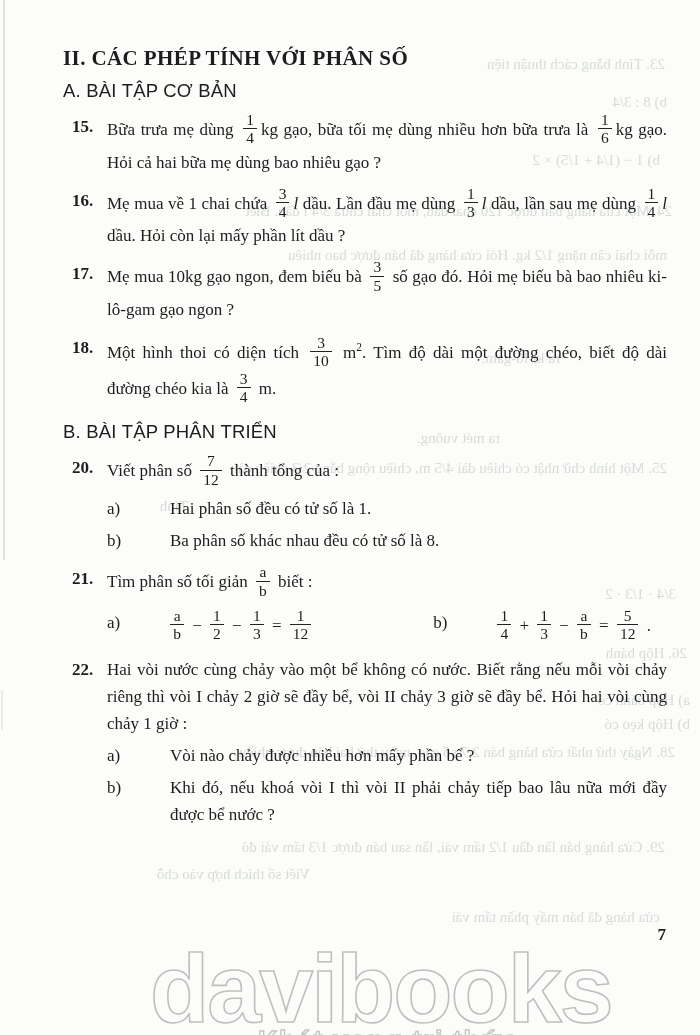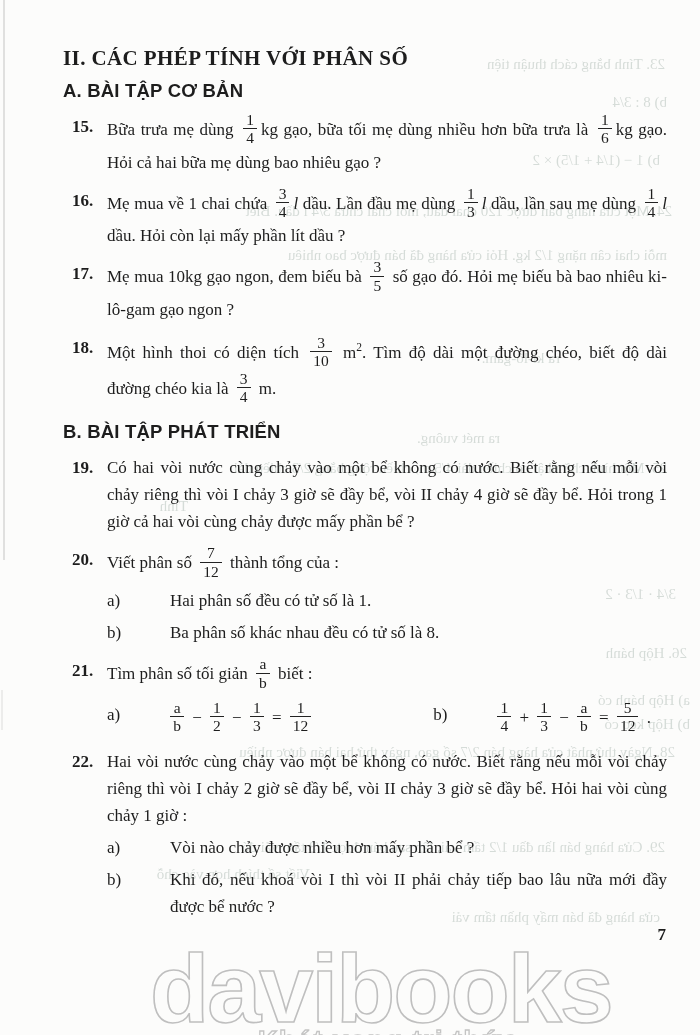--- a/index.html
+++ b/index.html
@@ -8,21 +8,21 @@
     background:#fcfcfb;
     font-family:"Liberation Serif","DejaVu Serif",serif;
     color:#1d1d1d;
   }
   .scan-edge{position:absolute;left:3px;top:0;width:2px;height:560px;background:#c9c9c9;opacity:.55;}
   .scan-edge2{position:absolute;left:1px;top:690px;width:2px;height:40px;background:#dcdcdc;opacity:.5;}
 
   .content{position:absolute;left:63px;top:46px;width:604px;}
 
   .doc-title{font-size:21px;font-weight:bold;letter-spacing:.4px;}
-  .sec-head{font-family:"Liberation Sans","DejaVu Sans",sans-serif;font-size:18.5px;font-weight:bold;margin-top:9px;letter-spacing:.2px;}
+  .sec-head{font-family:"Liberation Sans","DejaVu Sans",sans-serif;font-size:18.5px;font-weight:normal;margin-top:9px;letter-spacing:.2px;}
   #sec-b-head{margin-top:14px;}
 
   .problems{padding-left:9px;}
   .problem{display:flex;margin-top:11px;}
   .pnum{width:35px;flex-shrink:0;font-weight:bold;font-size:17px;line-height:27px;}
   .pbody{flex:1;min-width:0;}
   .ptext{font-size:17px;line-height:27px;text-align:justify;}
   .parts{margin-top:4px;}
   .part{display:flex;margin-top:5px;font-size:17px;line-height:27px;}
   .plabel{width:27px;flex-shrink:0;}
@@ -126,28 +126,22 @@
           <div class="ptext">Một hình thoi có diện tích <span class="frac">
               <span class="fnum">3</span>
               <span class="fden">10</span>
             </span> m<sup>2</sup>. Tìm độ dài một đường chéo, biết độ dài đường chéo kia là <span class="frac">
               <span class="fnum">3</span>
               <span class="fden">4</span>
             </span> m.</div>
         </div>
       </div>
     </div>
-  <div class="sec-head" id="sec-b-head">B. BÀI TẬP PHÁT TRIỂN</div>
+  <div class="sec-head" id="sec-b-head">B. BÀI TẬP PHÂN TRIỂN</div>
   <div class="problems" id="problems-b">
-      <div class="problem">
-        <span class="pnum">19.</span>
-        <div class="pbody">
-          <div class="ptext">Có hai vòi nước cùng chảy vào một bể không có nước. Biết rằng nếu mỗi vòi chảy riêng thì vòi I chảy 3 giờ sẽ đầy bể, vòi II chảy 4 giờ sẽ đầy bể. Hỏi trong 1 giờ cả hai vòi cùng chảy được mấy phần bể ?</div>
-        </div>
-      </div>
       <div class="problem">
         <span class="pnum">20.</span>
         <div class="pbody">
           <div class="ptext">Viết phân số <span class="frac">
               <span class="fnum">7</span>
               <span class="fden">12</span>
             </span> thành tổng của :</div>
           <div class="parts">
             <div class="part">
               <span class="plabel">a)</span>

